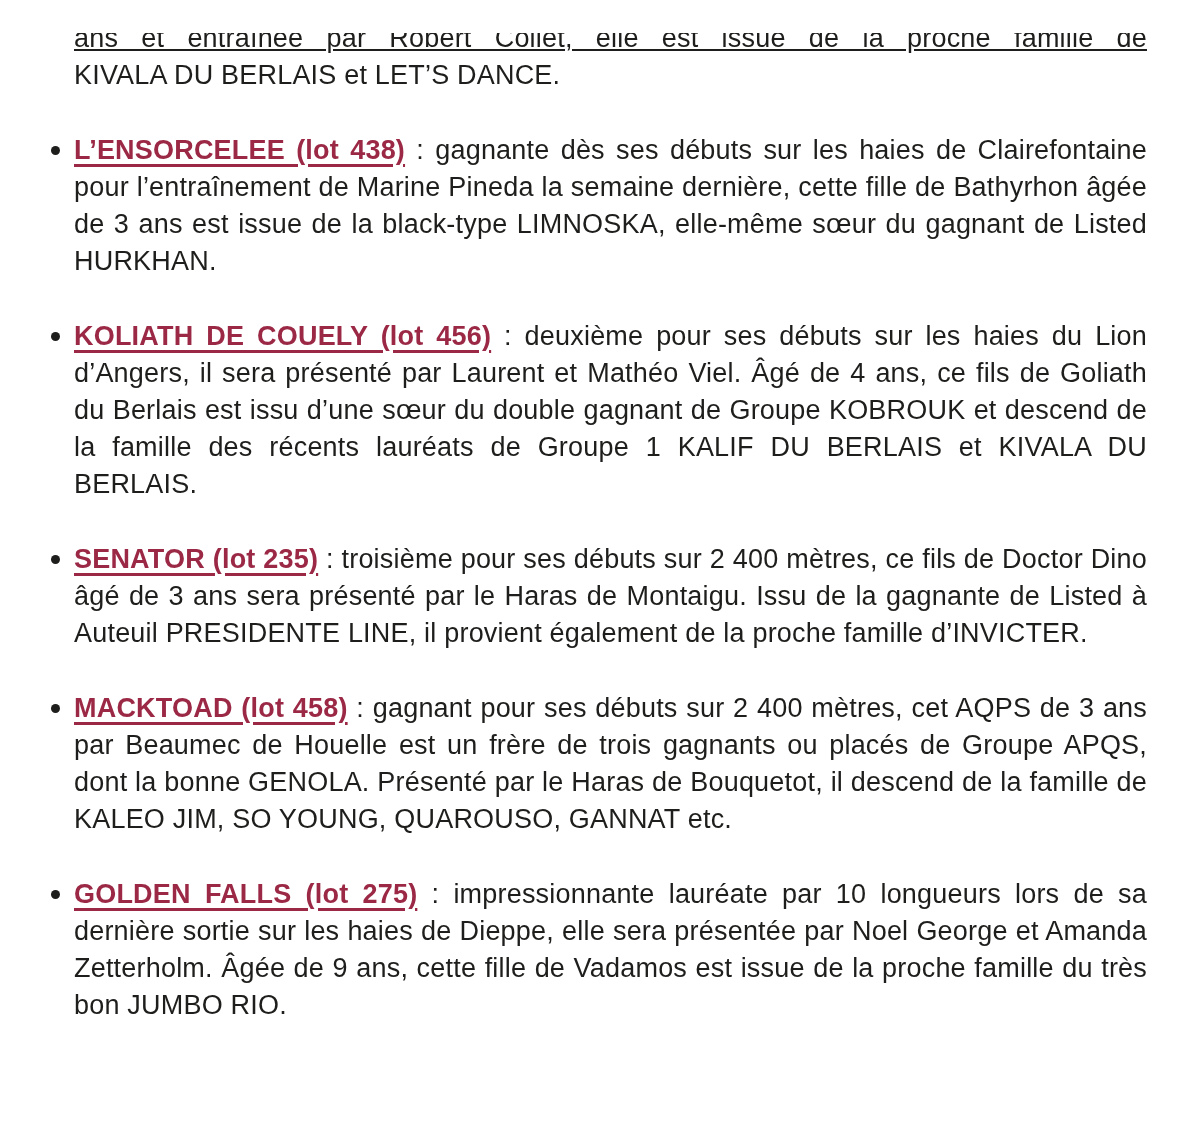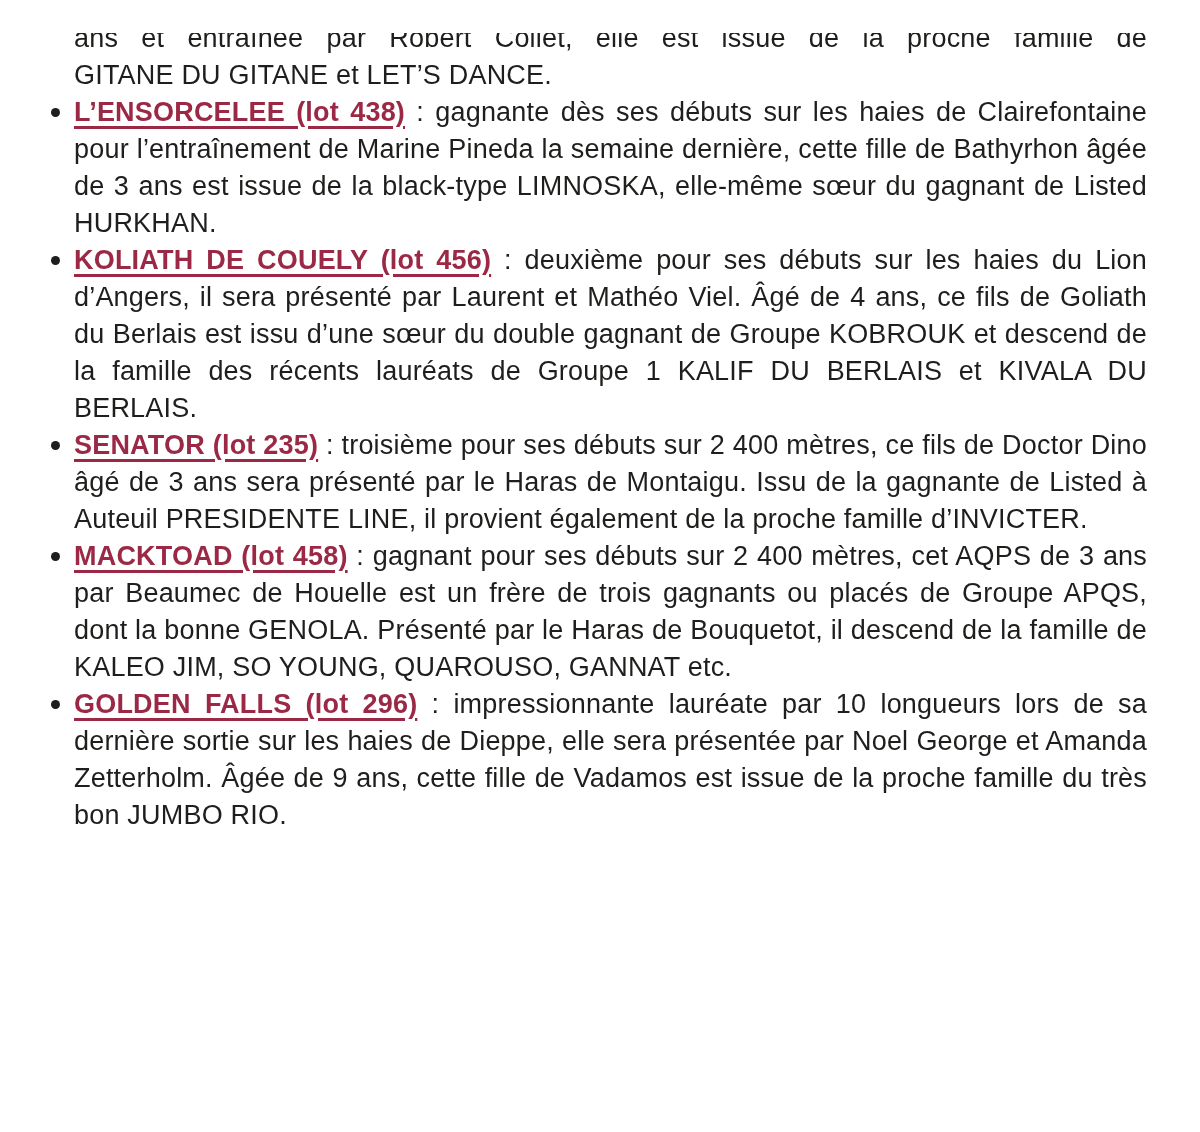--- a/index.html
+++ b/index.html
@@ -32,23 +32,25 @@
     font-size: 27px;
     line-height: 37px;
     font-weight: 400;
     text-align: justify;
     letter-spacing: 0.2px;
   }
   .intro-justify {
     text-align: justify;
     text-align-last: justify;
     white-space: nowrap;
+    text-decoration: underline;
   }
   .entry {
     position: relative;
+    margin-top: 38px;
   }
   .bullet {
     position: absolute;
     left: -23px;
     top: 14px;
     width: 9px;
     height: 9px;
     border-radius: 50%;
     background: #1e1e1c;
   }
@@ -69,37 +71,37 @@
 </style>
 </head>
 <body>
 
 <div class="page">
   <div class="top-gap"></div>
   <div class="clip">
     <div class="content">
 
       <p class="intro-line intro-justify">ans et entraînée par Robert Collet, elle est issue de la proche famille de</p>
-      <p class="intro-line">GITANE DU GITANE et LET’S DANCE.</p>
+      <p class="intro-line">KIVALA DU BERLAIS et LET’S DANCE.</p>
 
       <div class="entry">
         <span class="bullet"></span><span class="entry-title">L’ENSORCELEE (lot 438)</span><span class="entry-sep"> : </span><span class="entry-body">gagnante dès ses débuts sur les haies de Clairefontaine pour l’entraînement de Marine Pineda la semaine dernière, cette fille de Bathyrhon âgée de 3 ans est issue de la black-type LIMNOSKA, elle-même sœur du gagnant de Listed HURKHAN.</span>
       </div>
 
       <div class="entry">
         <span class="bullet"></span><span class="entry-title">KOLIATH DE COUELY (lot 456)</span><span class="entry-sep"> : </span><span class="entry-body">deuxième pour ses débuts sur les haies du Lion d’Angers, il sera présenté par Laurent et Mathéo Viel. Âgé de 4 ans, ce fils de Goliath du Berlais est issu d’une sœur du double gagnant de Groupe KOBROUK et descend de la famille des récents lauréats de Groupe 1 KALIF DU BERLAIS et KIVALA DU BERLAIS.</span>
       </div>
 
       <div class="entry">
         <span class="bullet"></span><span class="entry-title">SENATOR (lot 235)</span><span class="entry-sep"> : </span><span class="entry-body">troisième pour ses débuts sur 2 400 mètres, ce fils de Doctor Dino âgé de 3 ans sera présenté par le Haras de Montaigu. Issu de la gagnante de Listed à Auteuil PRESIDENTE LINE, il provient également de la proche famille d’INVICTER.</span>
       </div>
 
       <div class="entry">
         <span class="bullet"></span><span class="entry-title">MACKTOAD (lot 458)</span><span class="entry-sep"> : </span><span class="entry-body">gagnant pour ses débuts sur 2 400 mètres, cet AQPS de 3 ans par Beaumec de Houelle est un frère de trois gagnants ou placés de Groupe APQS, dont la bonne GENOLA. Présenté par le Haras de Bouquetot, il descend de la famille de KALEO JIM, SO YOUNG, QUAROUSO, GANNAT etc.</span>
       </div>
 
       <div class="entry">
-        <span class="bullet"></span><span class="entry-title">GOLDEN FALLS (lot 296)</span><span class="entry-sep"> : </span><span class="entry-body">impressionnante lauréate par 10 longueurs lors de sa dernière sortie sur les haies de Dieppe, elle sera présentée par Noel George et Amanda Zetterholm. Âgée de 9 ans, cette fille de Vadamos est issue de la proche famille du très bon JUMBO RIO.</span>
+        <span class="bullet"></span><span class="entry-title">GOLDEN FALLS (lot 275)</span><span class="entry-sep"> : </span><span class="entry-body">impressionnante lauréate par 10 longueurs lors de sa dernière sortie sur les haies de Dieppe, elle sera présentée par Noel George et Amanda Zetterholm. Âgée de 9 ans, cette fille de Vadamos est issue de la proche famille du très bon JUMBO RIO.</span>
       </div>
 
     </div>
   </div>
 </div>
 
 </body></html>

